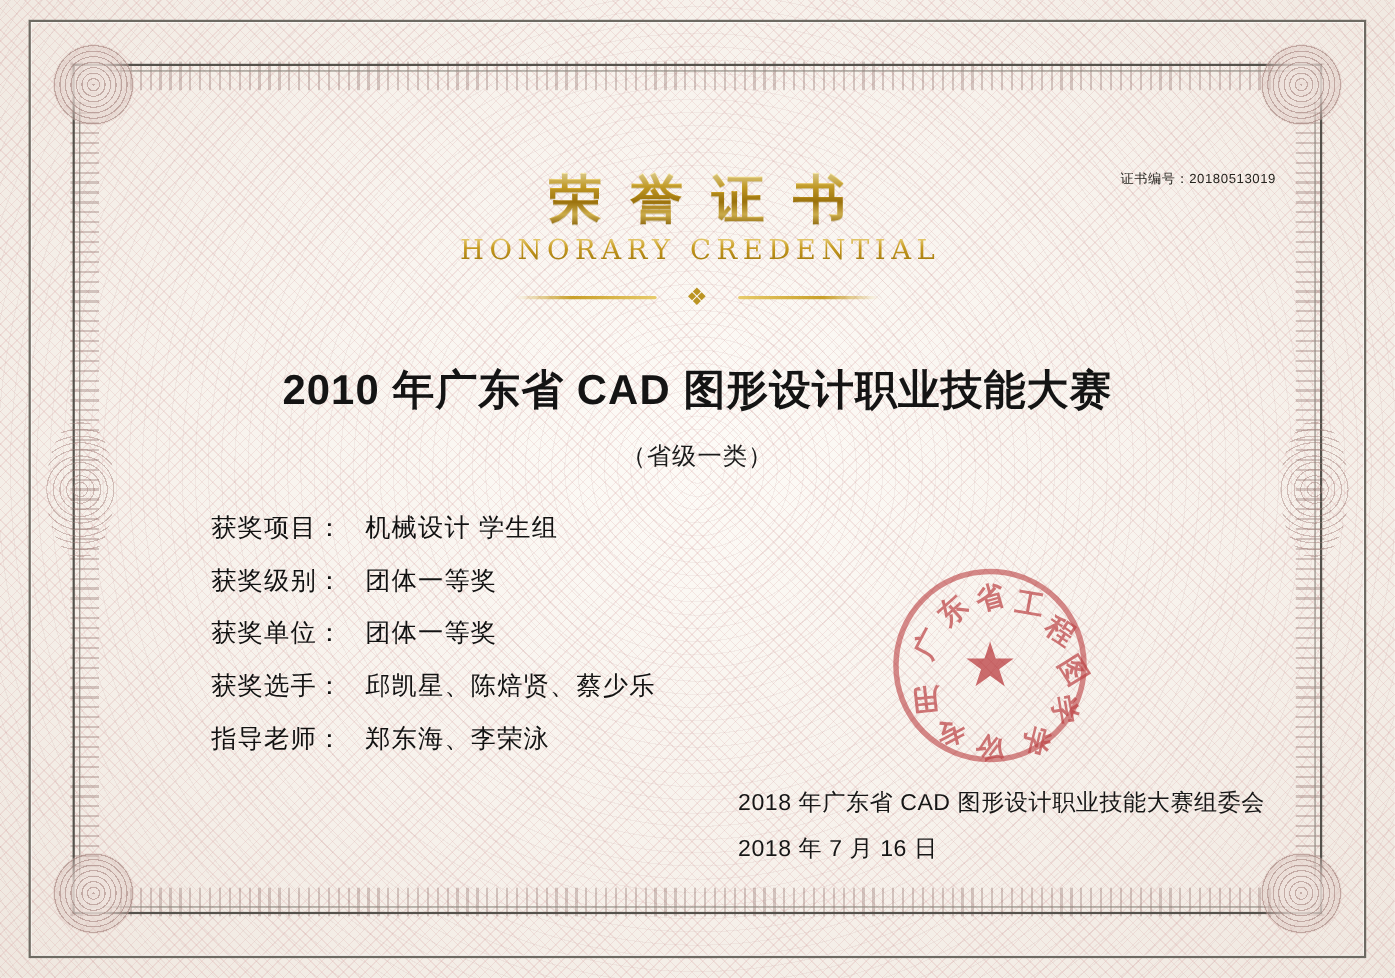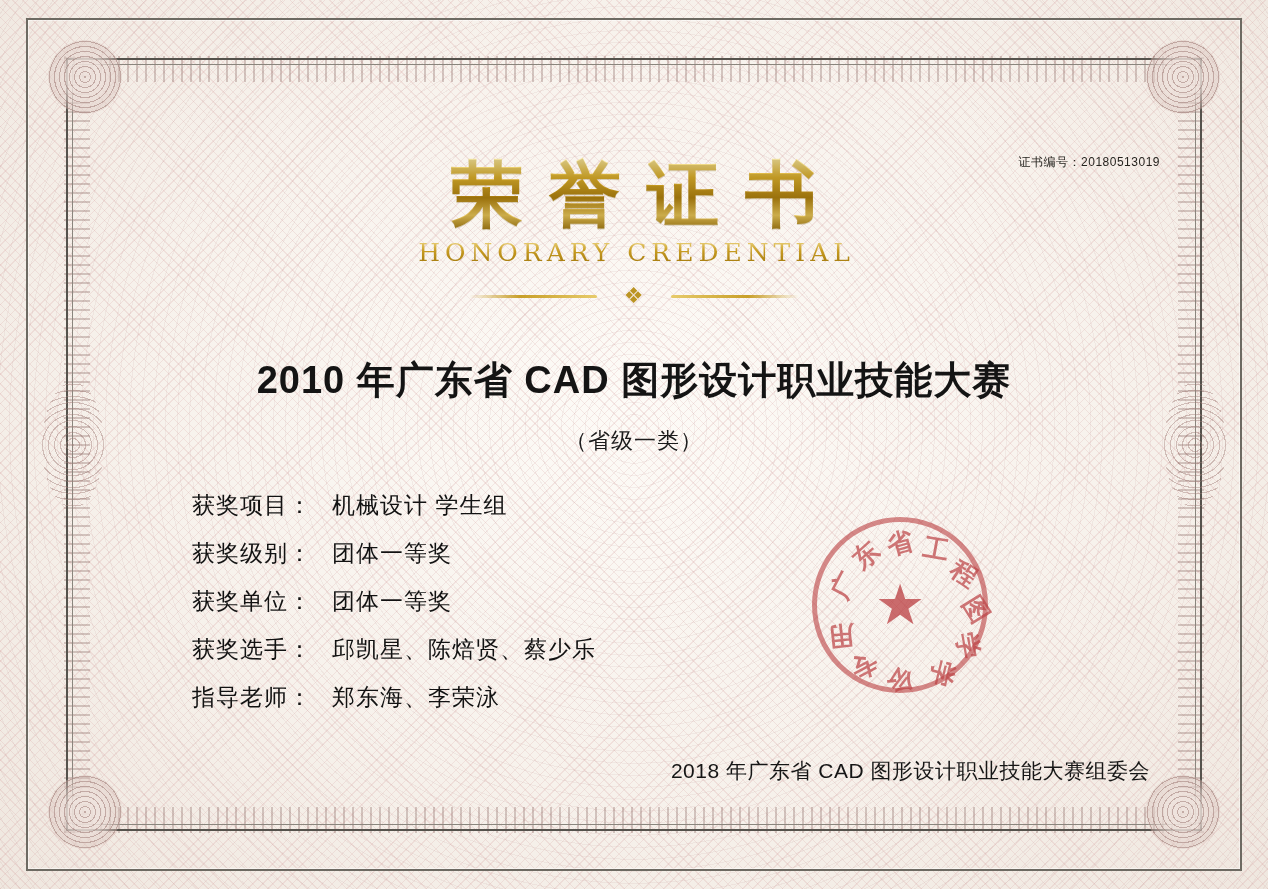--- a/index.html
+++ b/index.html
@@ -113,21 +113,21 @@
     color: #26241f;
     letter-spacing: 0.5px;
     white-space: nowrap;
   }
 
   .gold-title {
     text-align: center;
     margin-top: 70px;
     font-family: "DejaVu Serif", serif;
     font-weight: bold;
-    font-size: 72px;
+    font-size: 48px;
     letter-spacing: 26px;
     text-indent: 26px;
     line-height: 1.05;
     background: linear-gradient(180deg, #fdf3bd 0%, #d9ae2e 28%, #a6790d 55%, #e8c760 78%, #8d6508 100%);
     -webkit-background-clip: text;
     background-clip: text;
     color: transparent;
     -webkit-text-fill-color: transparent;
     text-shadow: 0 1px 0 rgba(120,90,10,0.25);
   }
@@ -337,16 +337,17 @@
       <span class="seal-char c6">图</span>
       <span class="seal-char c7">学</span>
       <span class="seal-char c8">学</span>
       <span class="seal-char c9">会</span>
       <span class="seal-char c10">专</span>
       <span class="seal-char c11">用</span>
     </div>
 
     <div class="signature-block">
       <div class="sig-line">2018 年广东省 CAD 图形设计职业技能大赛组委会</div>
+      <div class="sig-line">2018 年 7 月 16 日</div>
     </div>
 
   </div>
 </div>
 
 </body></html>

